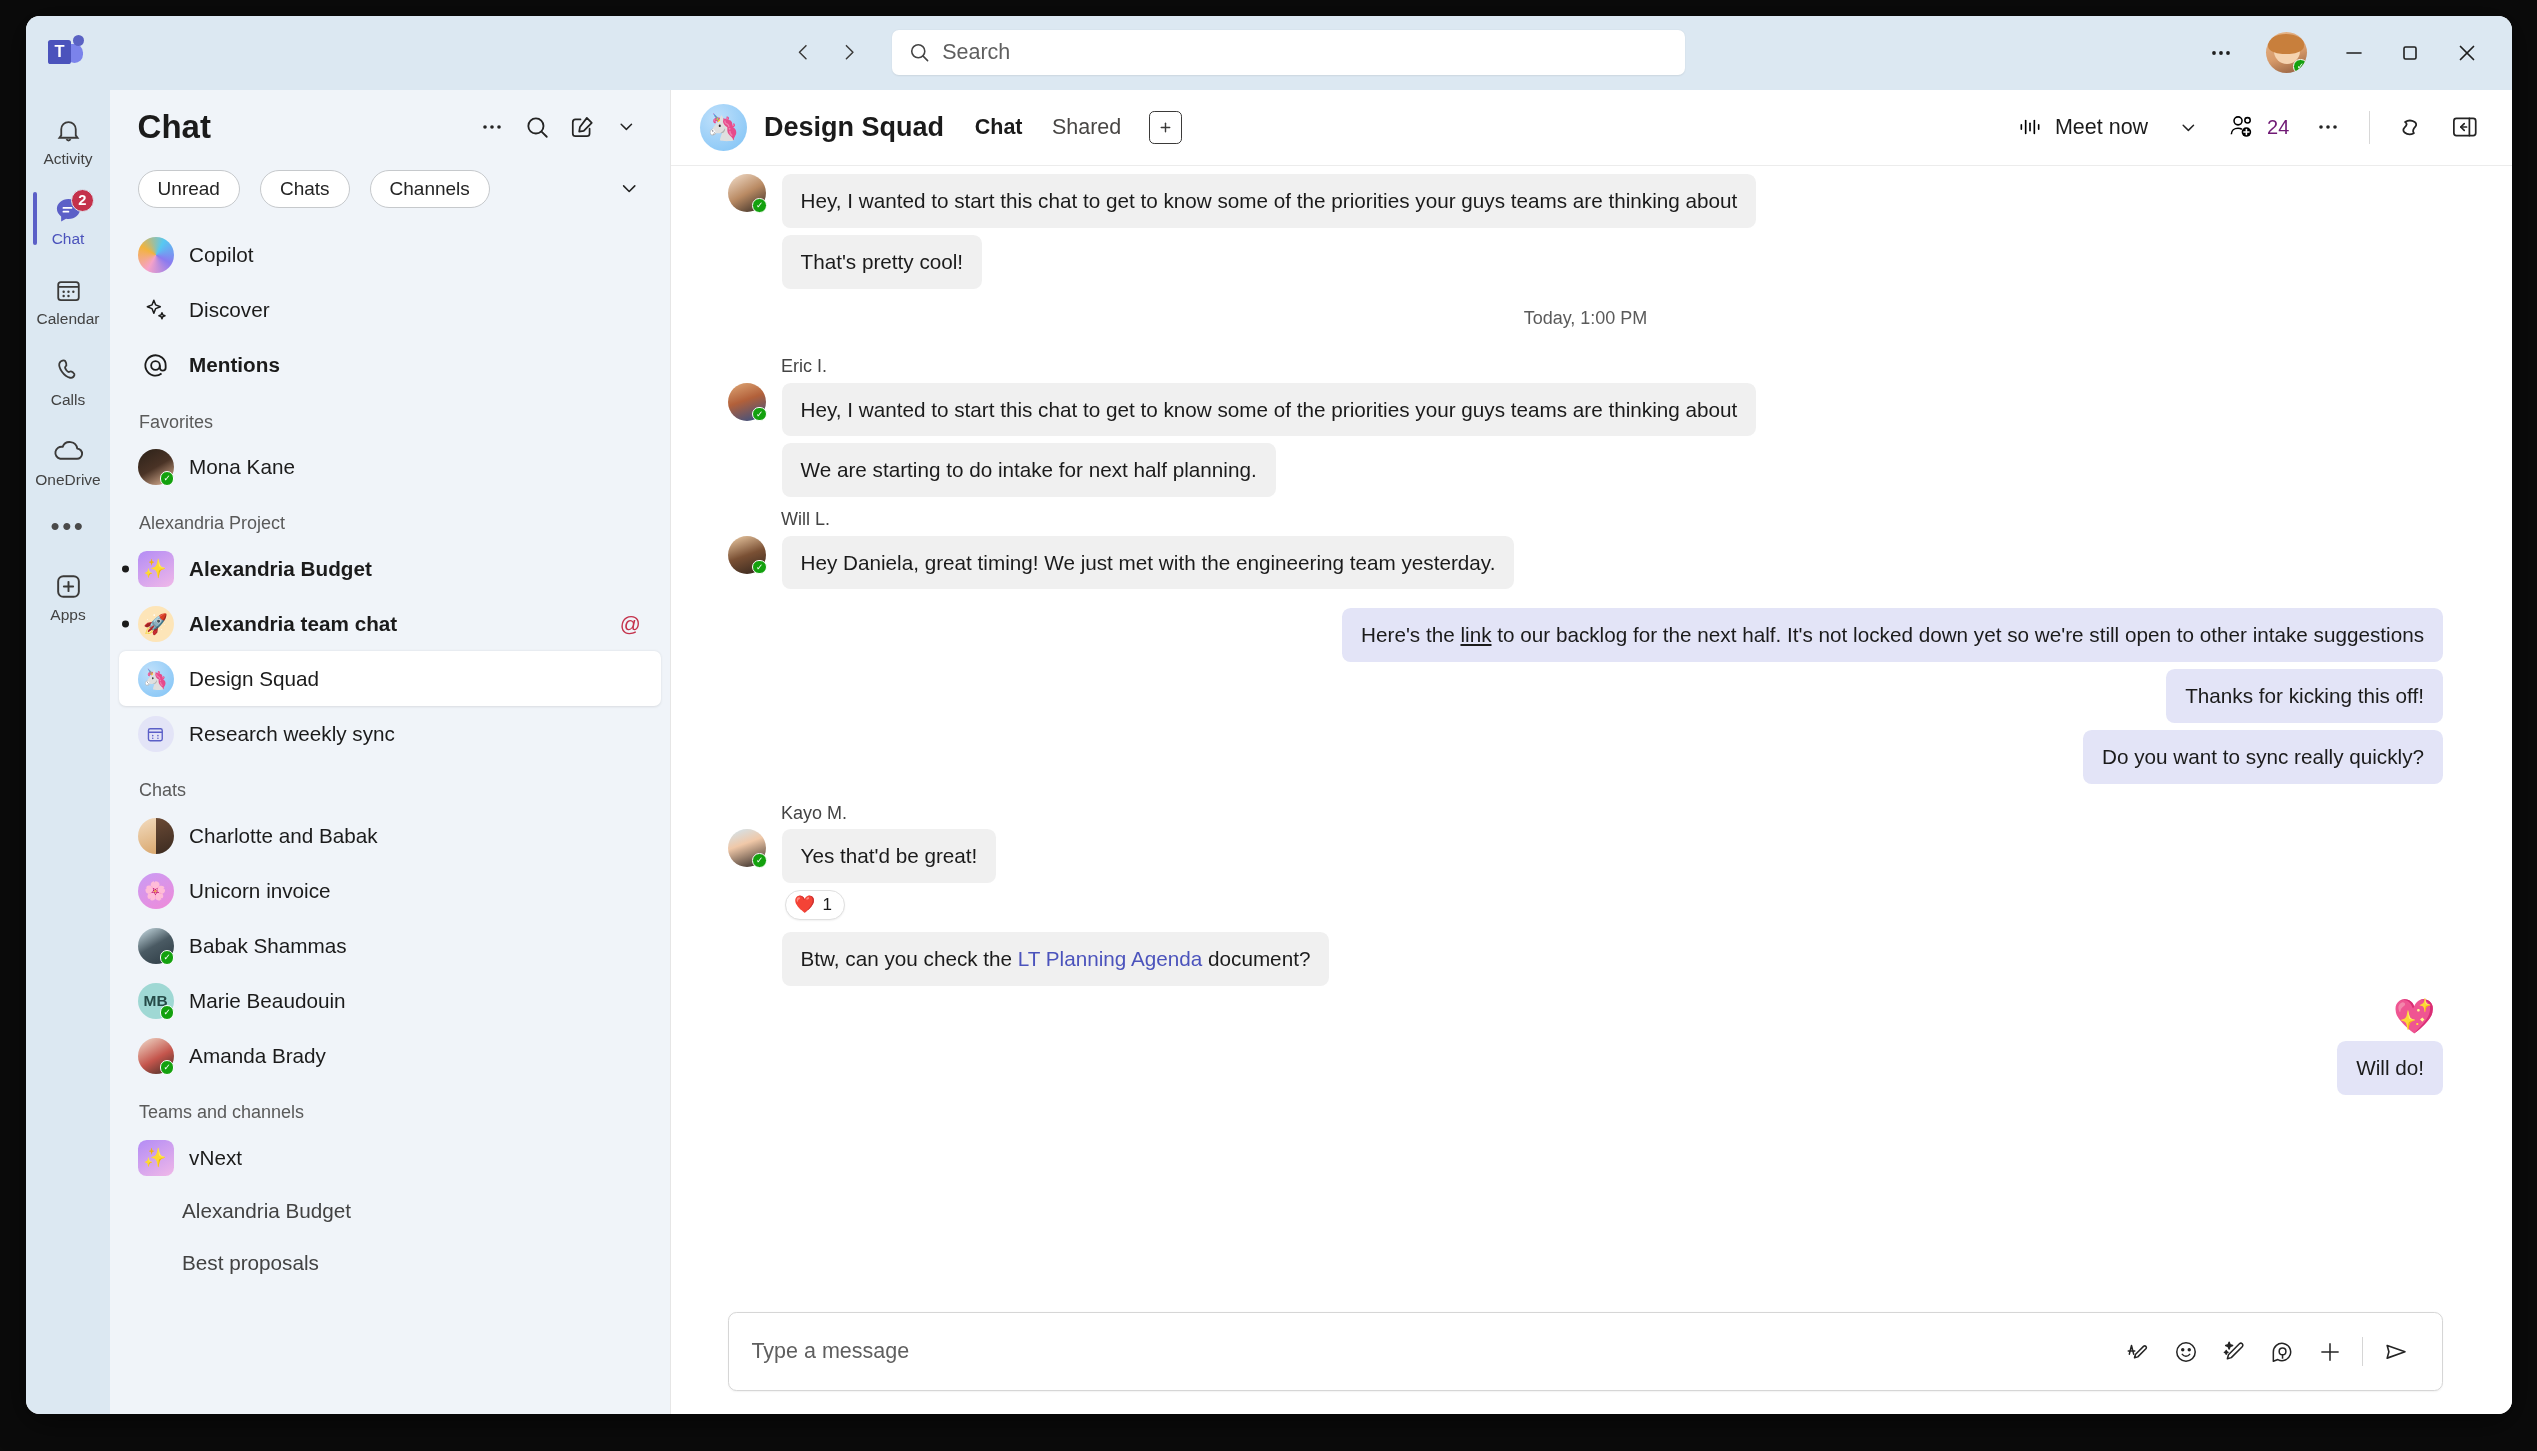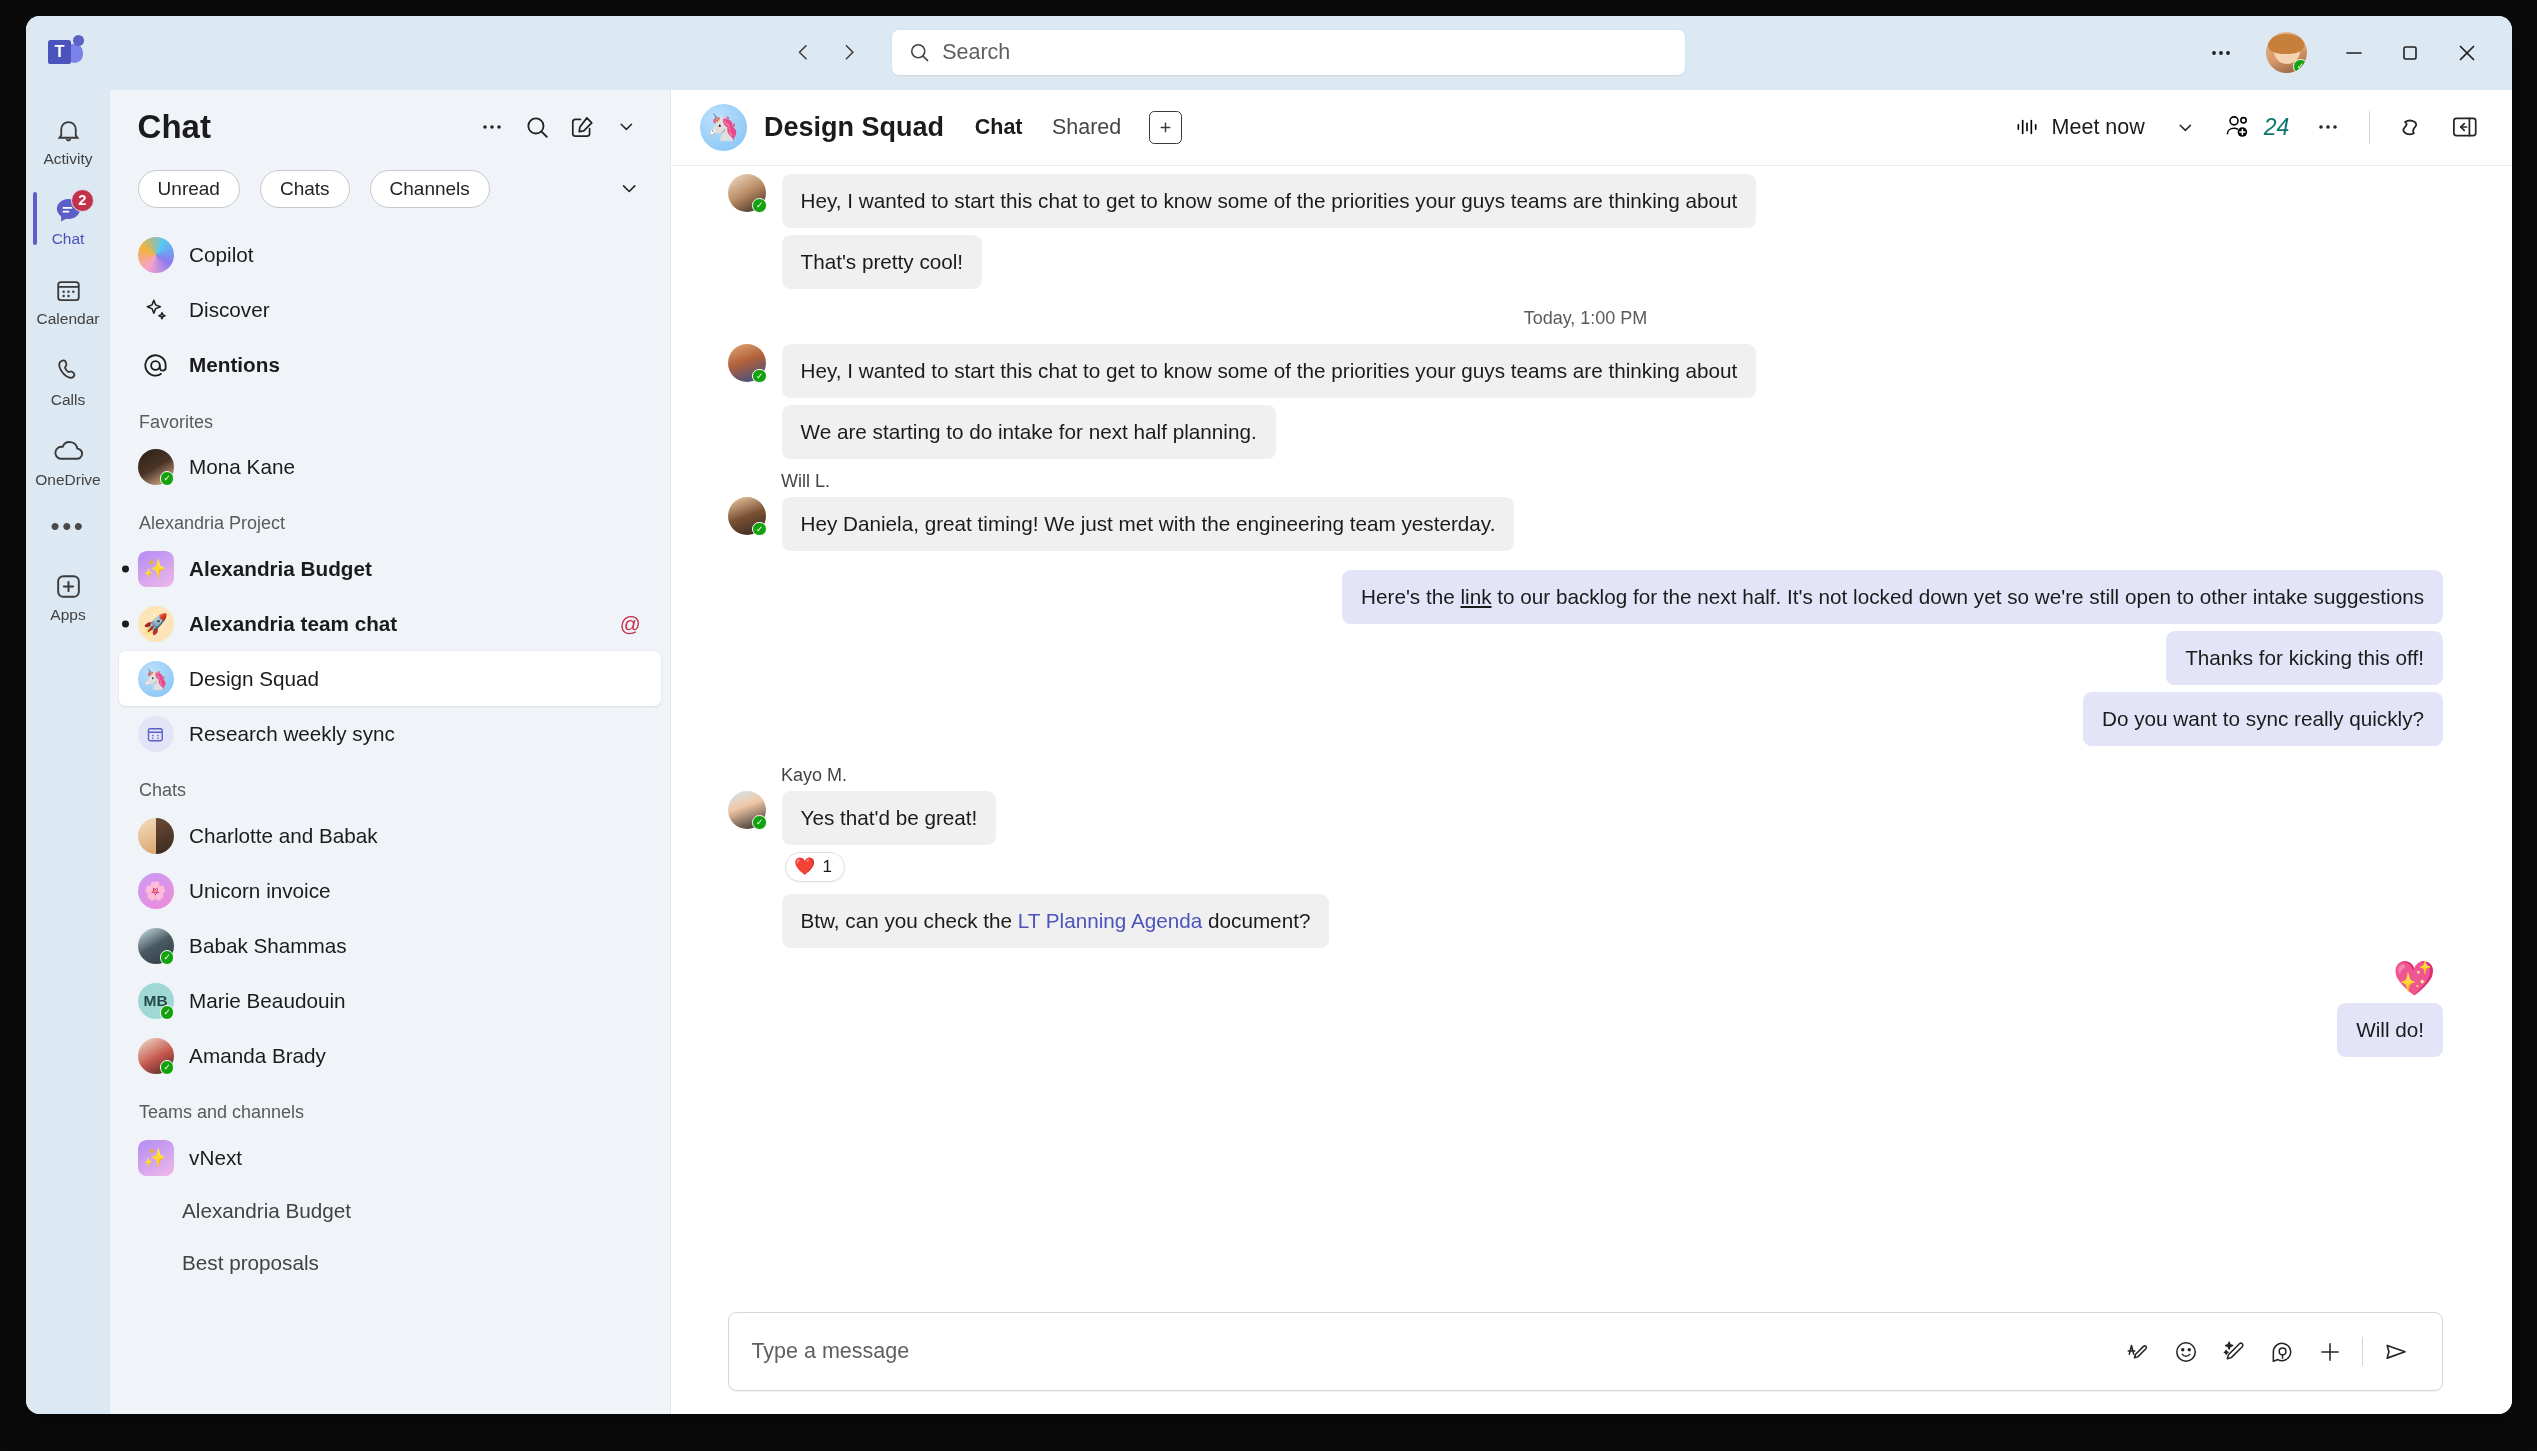--- a/index.html
+++ b/index.html
@@ -230,21 +230,21 @@
     display: flex; align-items: center; justify-content: center;
     color: #3b3a39; font-size: 20.7px; cursor: pointer;
   }
   .ch-right { margin-left: auto; display: flex; align-items: center; gap: 6.9px; }
   .meetnow {
     display: flex; align-items: center; gap: 12px;
     padding: 6.9px 10.3px; border-radius: 5.2px; cursor: pointer;
   }
   .meetnow .mn-lbl { font-size: 21.5px; color: #1b1b1b; }
   .ppl { display: flex; align-items: center; gap: 10.3px; padding: 5.2px 8.6px; cursor: pointer; }
-  .ppl .cnt { font-size: 23px; color: #0f766e; font-style: italic; }
+  .ppl .cnt { font-size: 20px; color: #701a75; }
   .ch-ico {
     width: 47px; height: 43px; display: flex; align-items: center; justify-content: center;
     color: #242424; cursor: pointer; border-radius: 5.2px;
   }
   .vdiv { width: 0.9px; height: 33px; background: #d8d8d8; margin: 0 10.3px; }
   
   .msgs {
     flex: 1 1 auto; overflow: hidden;
     padding: 8.6px 69px 5.2px 57px;
     display: flex; flex-direction: column;
@@ -698,20 +698,21 @@
               <span class="pres">✓</span>
             </span>
             <div class="stack">
               <div class="bubble">Hey, I wanted to start this chat to get to know some of the priorities your guys teams are thinking about</div>
               <div class="bubble" style="align-self:flex-start;">That's pretty cool!</div>
             </div>
           </div>
 
           <div class="daydiv">Today, 1:00 PM</div>
 
+          <div class="sender">Eric I.</div>
           <div class="row">
             <span class="msg-av">
               <span class="inner" style="background:linear-gradient(160deg,#e0a978 0%,#b2603a 45%,#2f4f8a 100%);"></span>
               <span class="pres">✓</span>
             </span>
             <div class="stack">
               <div class="bubble">Hey, I wanted to start this chat to get to know some of the priorities your guys teams are thinking about</div>
               <div class="bubble" style="align-self:flex-start;">We are starting to do intake for next half planning.</div>
             </div>
           </div>

